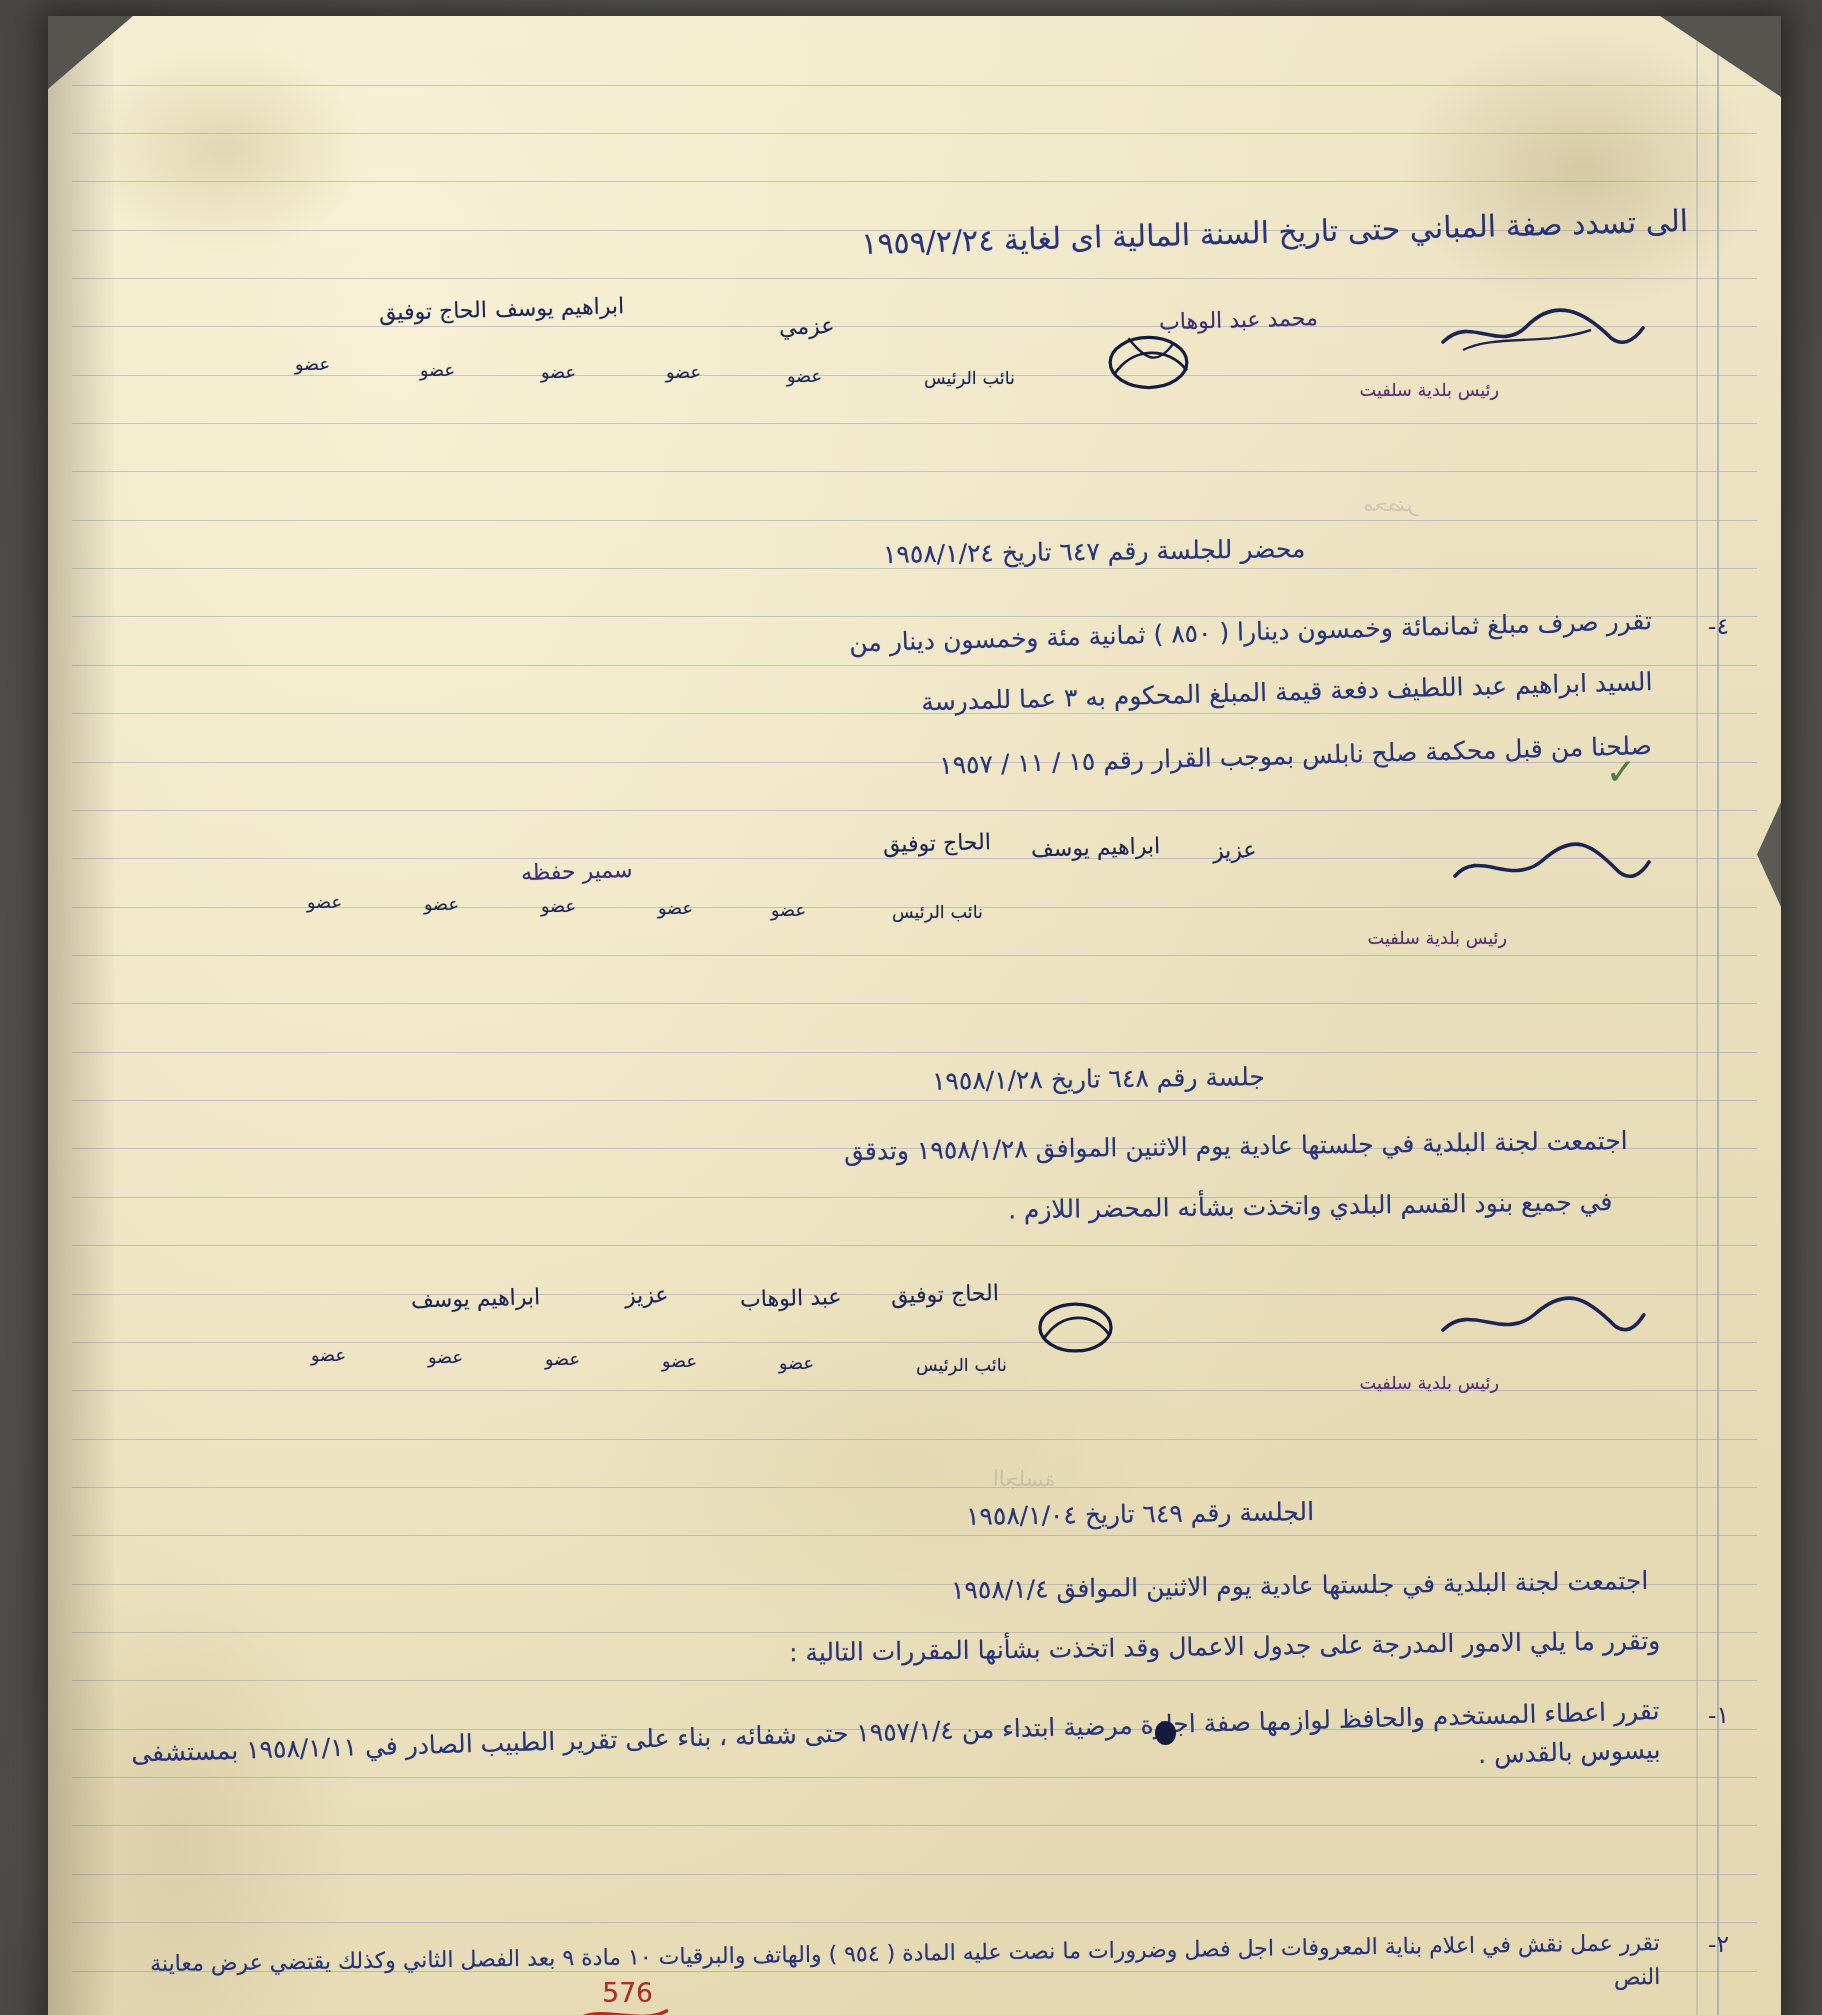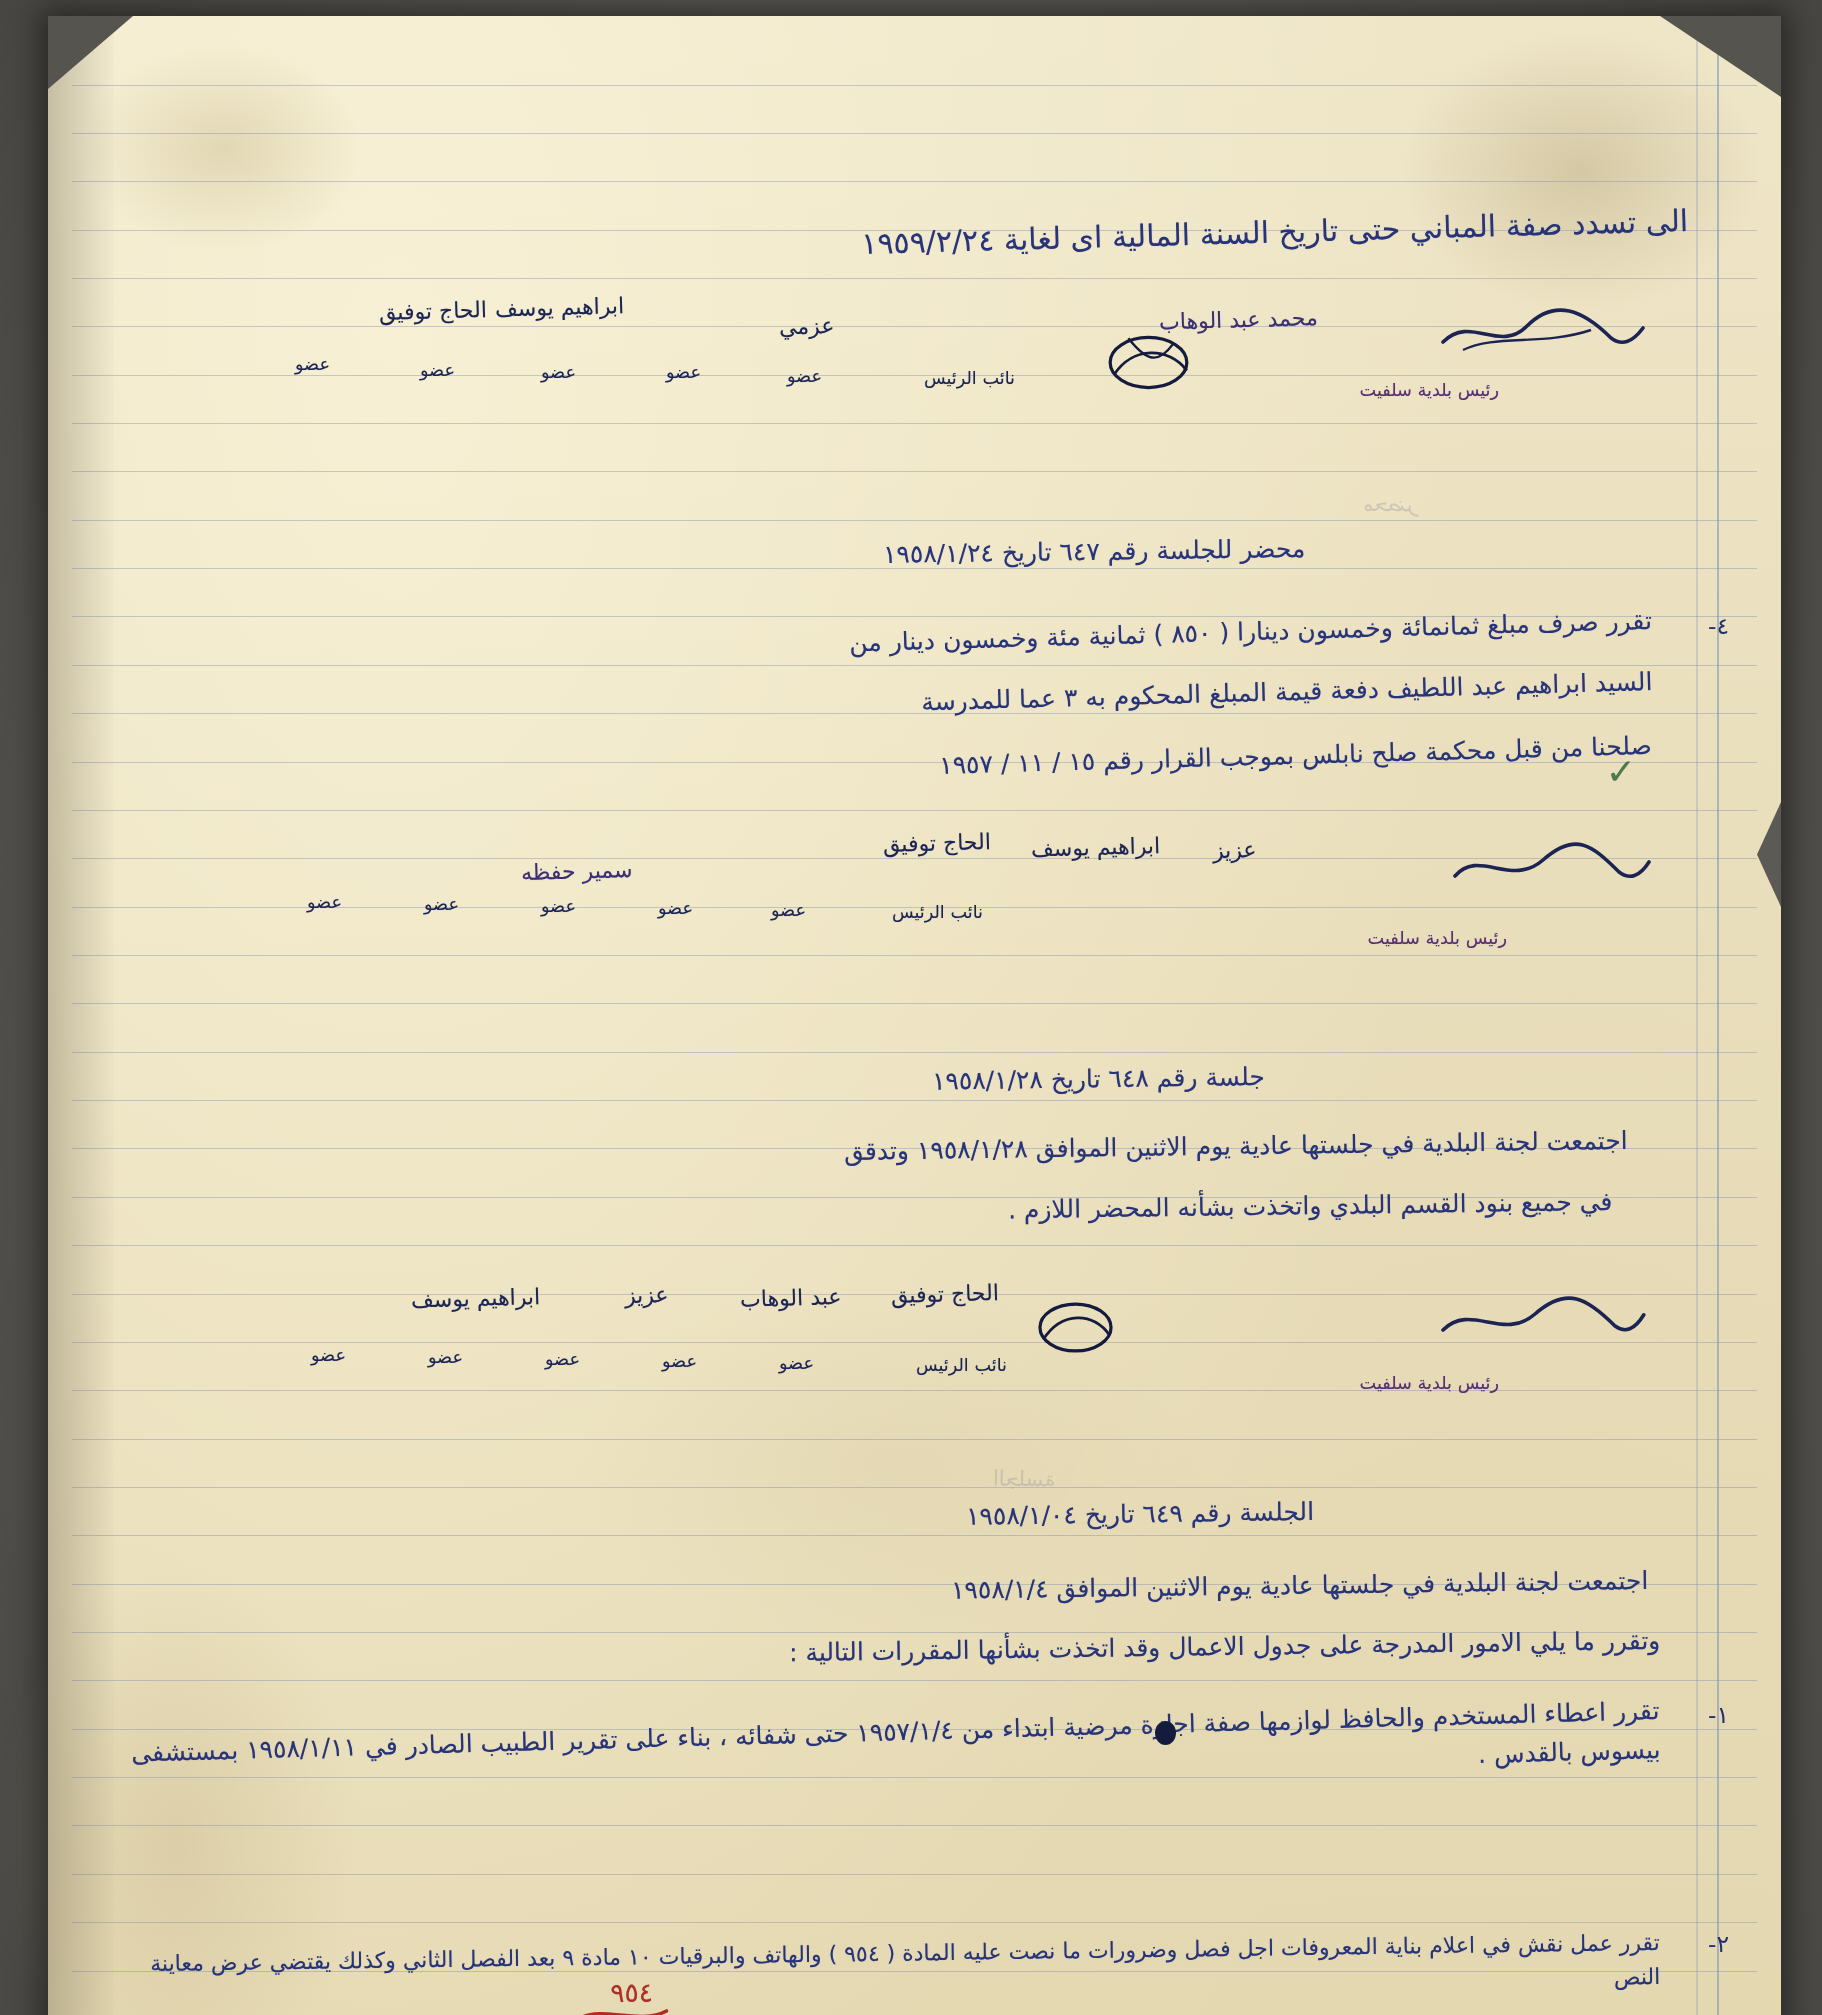--- a/index.html
+++ b/index.html
@@ -319,21 +319,21 @@
     <div class="hw ink-blue sz-lg slant3" style="right:121px; top:1612px;">وتقرر ما يلي الامور المدرجة على جدول الاعمال وقد اتخذت بشأنها المقررات التالية :</div>
 
     <div class="item-no" style="right:52px; top:1685px;">١-</div>
     <div class="hw ink-blue sz-lg slant" style="right:121px; top:1676px; max-width:1572px; white-space:normal; line-height:1.55; width:1552px; direction:rtl;">تقرر اعطاء المستخدم والحافظ لوازمها صفة اجازة مرضية ابتداء من ١٩٥٧/١/٤ حتى شفائه ، بناء على تقرير الطبيب الصادر في ١٩٥٨/١/١١ بمستشفى بيسوس بالقدس .</div>
 
     <div class="blot" style="right:605px; top:1705px; width:21px; height:24px;"></div>
 
     <div class="item-no" style="right:52px; top:1914px;">٢-</div>
     <div class="hw ink-blue sz-md slant3" style="right:121px; top:1910px; max-width:1572px; white-space:normal; line-height:1.55; width:1552px; direction:rtl;">تقرر عمل نقش في اعلام بناية المعروفات اجل فصل وضرورات ما نصت عليه المادة ( ٩٥٤ ) والهاتف والبرقيات ١٠ مادة ٩ بعد الفصل الثاني وكذلك يقتضي عرض معاينة النص</div>
 
-    <div class="hw red-mark" style="right:1128px; top:1963px;">٩٥٤</div>
+    <div class="hw red-mark" style="right:1128px; top:1963px;">576</div>
     <div class="sig" style="right:1112px; top:1987px;">
       <svg width="89" height="24" viewBox="0 0 220 60">
         <path d="M5 35 C60 10, 150 55, 215 20" fill="none" stroke="#b12c22" stroke-width="9" stroke-linecap="round"></path>
       </svg>
     </div>
 
     <div class="corner-tear tear-tl"></div>
     <div class="corner-tear tear-tr"></div>
 
     <div class="edge-nick"></div>

